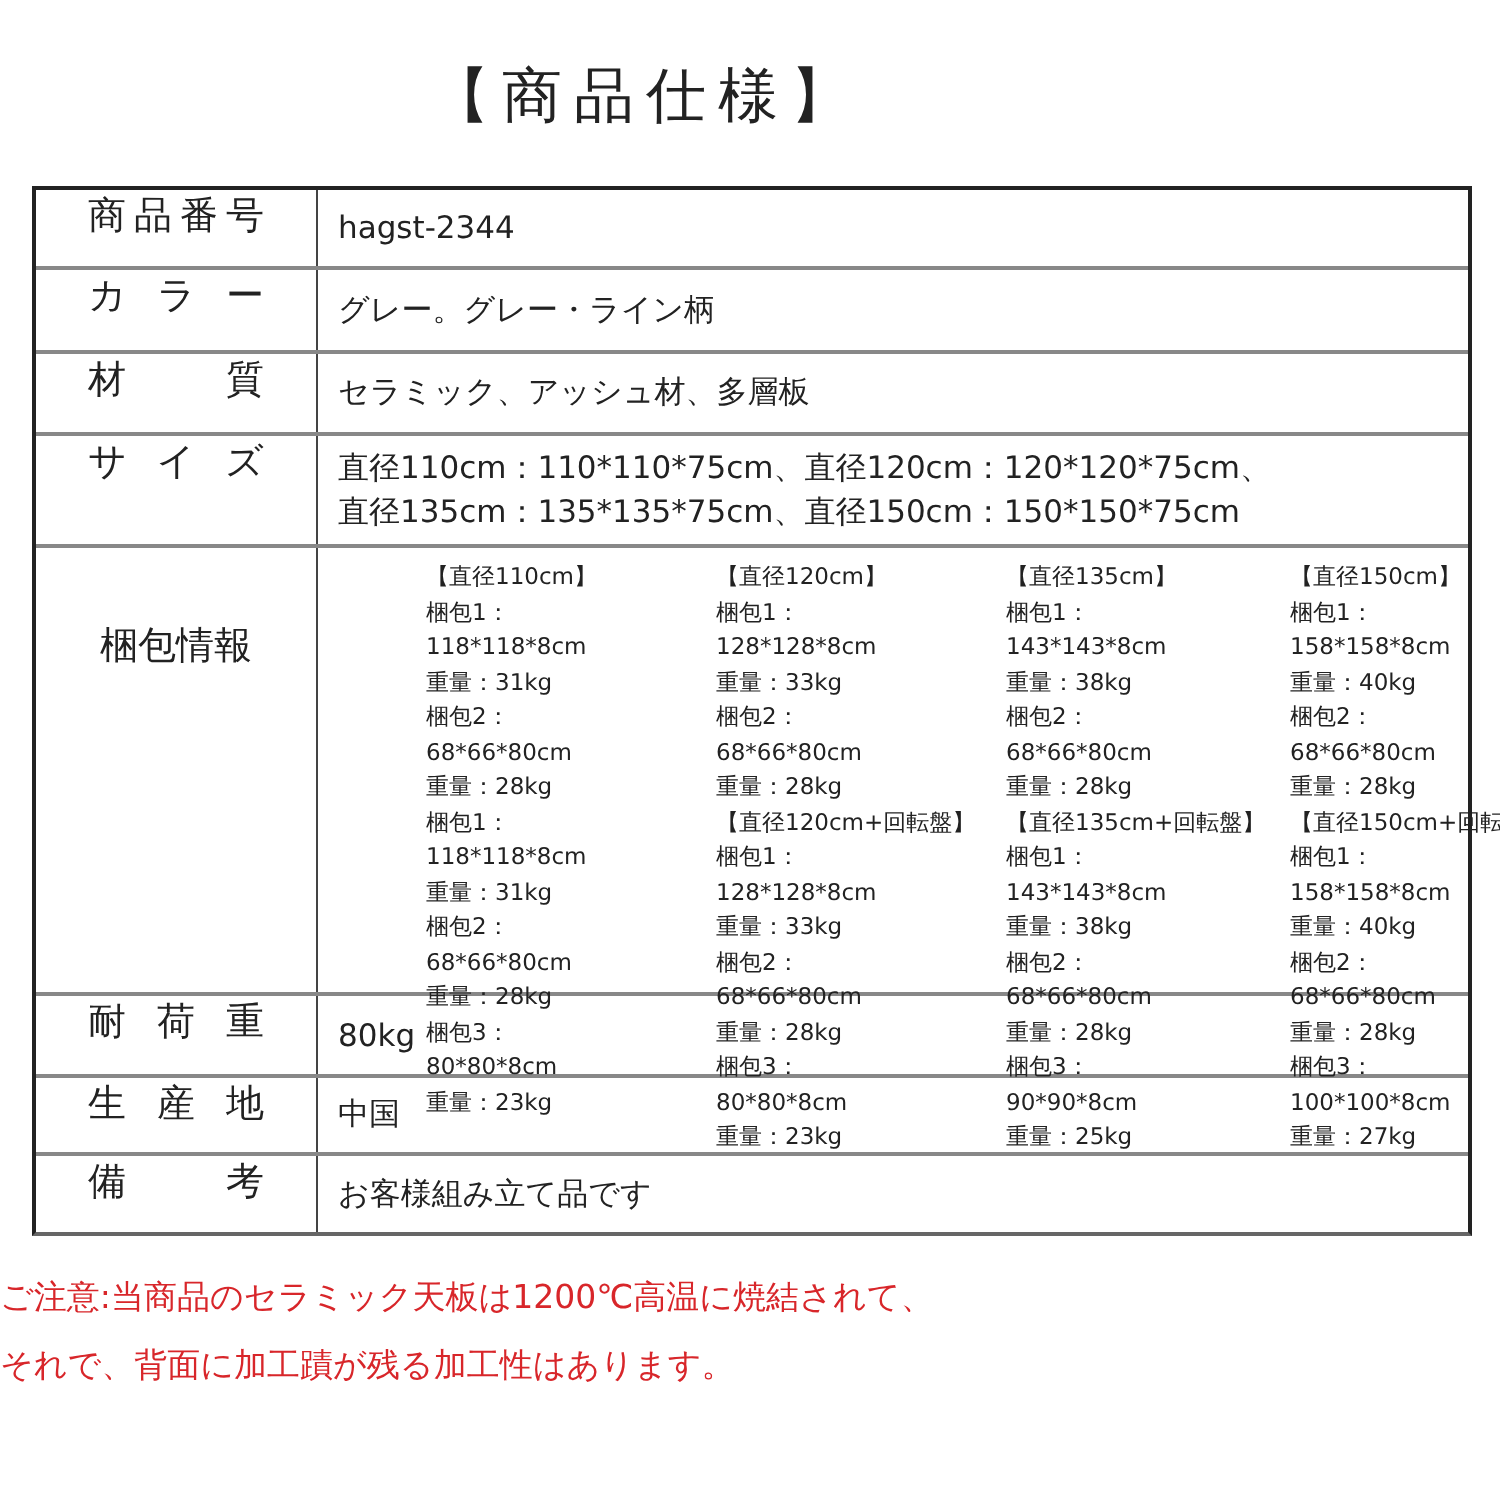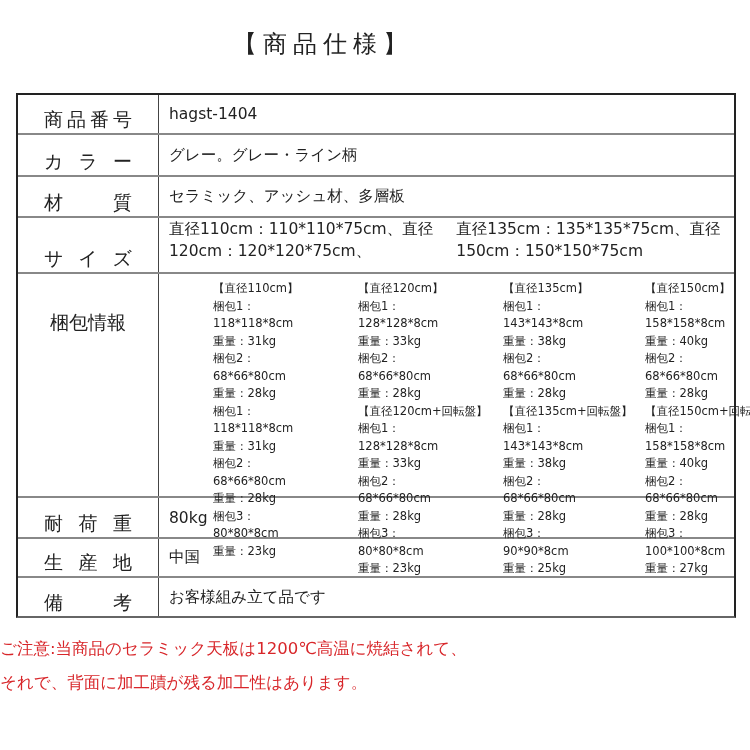--- a/index.html
+++ b/index.html
@@ -1,45 +1,45 @@
 <!DOCTYPE html>
 <html><head>
 <meta charset="utf-8">
 <style>
   html, body { margin:0; padding:0; background:#fff; }
   body { width:750px; height:750px; position:relative; overflow:hidden;
          font-family:"DejaVu Sans", "Liberation Sans", sans-serif; color:#222; }
   .title { position:absolute; top:28px; left:0; width:646px; text-align:center;
-           font-size:24px; letter-spacing:6px; color:#222; font-weight:normal; }
+           font-size:30px; letter-spacing:6px; color:#222; font-weight:normal; }
   .spec-table { position:absolute; left:16px; top:93px; width:716px;
                 border:2px solid #222; border-bottom:2px solid #666; box-sizing:content-box; }
   .row { display:flex; border-top:2px solid #888; box-sizing:border-box; }
   .row:first-child { border-top:none; }
-  .label { width:141px; border-right:1px solid #444; display:flex; align-items:flex-end;
+  .label { width:141px; border-right:1px solid #444; display:flex; align-items:flex-start;
            justify-content:center; font-size:19px; color:#222; box-sizing:border-box; flex-shrink:0; }
   .label span { display:inline-block; text-align:justify; text-align-last:justify; width:88px; }
   .value { flex:1; padding-left:10px; display:flex; align-items:center; font-size:15.5px; color:#222; }
-  .value.multi { flex-direction:row; align-items:flex-start; justify-content:center; line-height:22px; }
+  .value.multi { flex-direction:column; align-items:flex-start; justify-content:center; line-height:22px; }
   .pack-grid { display:grid; grid-template-columns:145px 145px 142px 140px; padding:6px 0 8px 0; }
   .pack-block { font-size:11.5px; line-height:17.5px; color:#222;margin-left:44px; }
   .pack-block .hd { white-space:nowrap; }
   .notes { position:absolute; left:0; top:632px; width:750px; color:#d8262a;
            font-size:16.5px; line-height:34px; }
 </style>
 </head>
 <body>
 
 <div class="title">【商品仕様】</div>
 
 <div class="spec-table">
   <div class="row" style="height:38px">
     <div class="label">
         <span>商品番号</span>
       </div>
-    <div class="value">hagst-1404</div>
+    <div class="value">hagst-2344</div>
   </div>
   <div class="row" style="height:42px">
     <div class="label">
         <span>カラー</span>
       </div>
     <div class="value">グレー。グレー・ライン柄</div>
   </div>
   <div class="row" style="height:41px">
     <div class="label">
         <span>材質</span>

